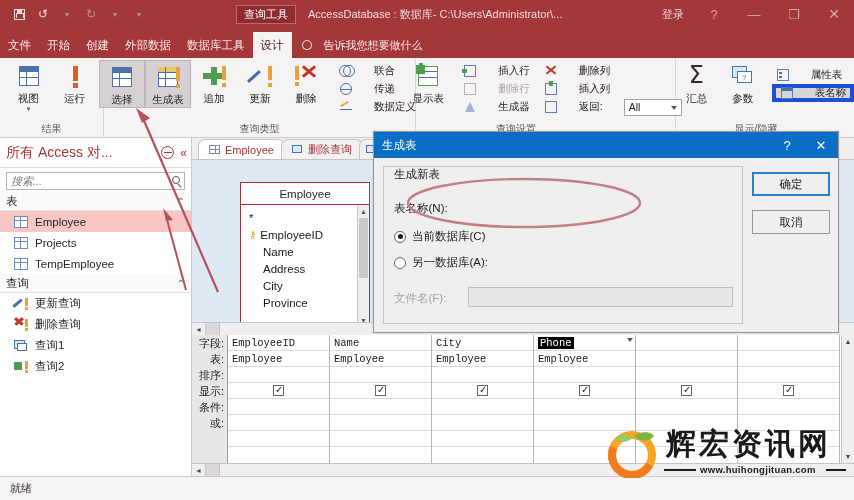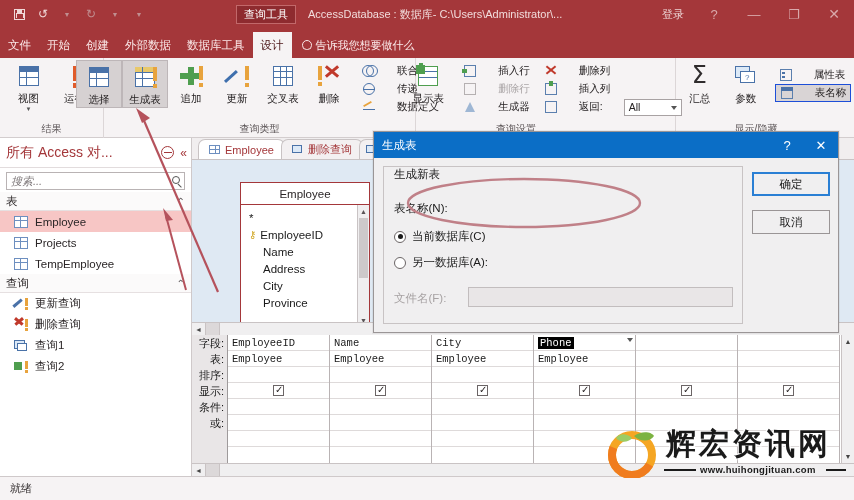--- a/index.html
+++ b/index.html
@@ -38,21 +38,21 @@
            color:#d9a9ab; font-size:13px; }
   .tb-btn.close{ font-size:14px; }
 
   
   .ribbon-tabs{
     position:absolute; left:0; top:28px; width:854px; height:30px;
     background:#a4373a; display:flex; align-items:flex-end;
   }
   .rtab{ padding:0 8px; height:26px; line-height:26px; font-size:11.5px; color:#fbe9e9; white-space:nowrap;}
   .rtab.active{ background:#f6f3f4; color:#4a1416; }
-  .tellme{ display:flex; align-items:center; gap:4px; margin-left:10px; height:26px; color:#fbe9e9; font-size:11px;}
+  .tellme{ display:flex; align-items:center; gap:12px; margin-left:10px; height:26px; color:#fbe9e9; font-size:11px;}
   .bulb{ width:10px;height:10px;border:1.4px solid #fbe9e9;border-radius:50% 50% 45% 45%; }
 
   
   .ribbon{
     position:absolute; left:0; top:58px; width:854px; height:80px;
     background:#f6f3f4; border-bottom:1px solid #d3cdce;
     display:flex; align-items:flex-start;
   }
   .rgroup{ height:80px; position:relative; display:flex; flex-direction:column; align-items:center;
            border-right:1px solid #dcd6d7; padding:2px 4px 0 4px;}
@@ -75,21 +75,21 @@
   .plus-v{ position:absolute; left:11px; top:3px; width:6px; height:18px; background:#4f9e4f;}
   .plus-h{ position:absolute; left:3px; top:9px; width:22px; height:6px; background:#4f9e4f;}
   .pencil{ position:absolute; left:3px; top:16px; width:16px; height:3px; background:#3f6fad; transform:rotate(-42deg); transform-origin:left bottom;}
   .xmark{ position:absolute; left:3px; top:6px; width:16px; height:3px; background:#c0392b; transform:rotate(40deg);}
   .xmark2{ position:absolute; left:3px; top:6px; width:16px; height:3px; background:#c0392b; transform:rotate(-40deg);}
   .gplus{ position:absolute; left:2px; top:2px; width:9px; height:9px; background:#4f9e4f; }
 
   .smallcol{ display:flex; flex-direction:column; justify-content:flex-start; padding-top:2px; }
   .smallbtn{ display:flex; align-items:center; gap:21px; height:18px; padding:0 4px; font-size:10.5px; color:#262223; white-space:nowrap;}
   .smallbtn.disabled{ color:#aaa5a6; }
-  .smallbtn.sel{ background:#d9d4d5; border:1px solid #1d4ed8;justify-content:flex-end; }
+  .smallbtn.sel{ background:#d9d4d5; border:4px solid #1d4ed8;justify-content:flex-end; }
   .sico{ width:14px; height:14px; position:relative; flex:none; }
   .sico .sq{ position:absolute; left:1px; top:1px; width:12px; height:12px; border:1.2px solid #5b7fae; }
   .ring{ width:12px;height:12px;border:1.4px solid #4a72a8;border-radius:50%;position:absolute;left:1px;top:1px;}
   .ring2{ width:12px;height:12px;border:1.4px solid #4a72a8;border-radius:50%;position:absolute;left:1px;top:1px;}
   .retsel{ width:58px; height:17px; border:1px solid #a8a2a3; background:#fff; font-size:10.5px;
            display:flex; align-items:center; padding-left:4px; position:relative;}
   .retsel .cv{ position:absolute; right:4px; top:6px; border-left:3px solid transparent; border-right:3px solid transparent; border-top:4px solid #555;}
   .sigma{ font-size:24px; line-height:24px; color:#2f2b2c; font-family:"DejaVu Sans", sans-serif;}
 
   
@@ -345,28 +345,20 @@
         </span>
         <span class="lbl">追加</span>
       </div>
       <div class="bigbtn">
         <span class="ico">
           <span class="pencil"></span>
             <span class="bang"></span>
             <span class="bang-d"></span>
         </span>
         <span class="lbl">更新</span>
-      </div>
-      <div class="bigbtn">
-        <span class="ico">
-          <span class="tbl"></span>
-            <span class="vline" style="left:11px"></span>
-            <span class="vline" style="left:17px"></span>
-        </span>
-        <span class="lbl">交叉表</span>
       </div>
       <div class="bigbtn">
         <span class="ico">
           <span style="position:absolute;left:3px;top:2px;width:4px;height:14px;background:#e8a33d"></span>
           <span style="position:absolute;left:3px;top:18px;width:4px;height:4px;background:#e8a33d"></span>
           <span class="xmark" style="left:9px"></span>
             <span class="xmark2" style="left:9px"></span>
         </span>
         <span class="lbl">删除</span>
       </div>

